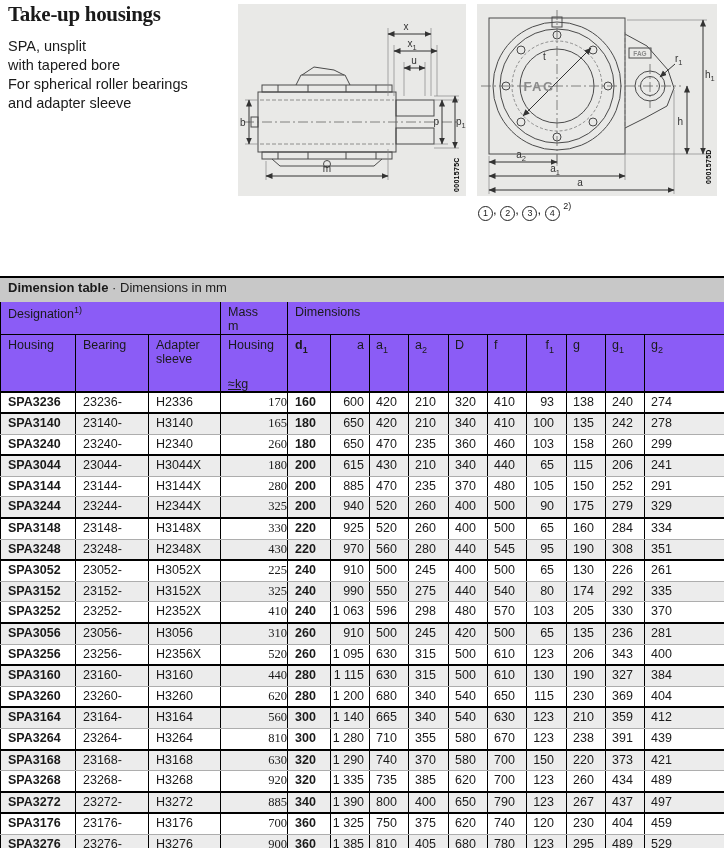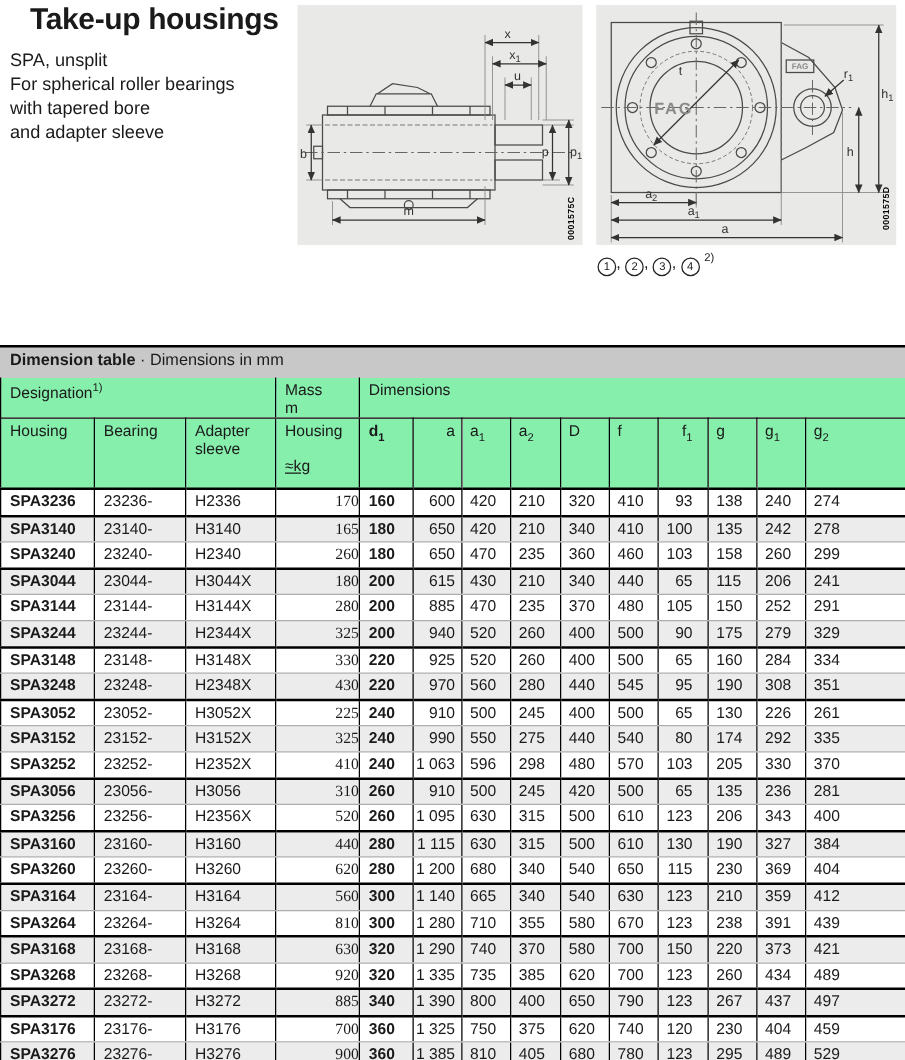--- a/index.html
+++ b/index.html
@@ -2,21 +2,21 @@
 <html><head>
 <meta charset="utf-8">
 <style>
   html,body{margin:0;padding:0;overflow:hidden;}
   body{
     width:724px;height:848px;position:relative;background:#fff;color:#1a1a1a;
     font-family:"Liberation Sans", sans-serif;
   }
   
   .title-block{position:absolute;left:8px;top:2px;width:226px;}
-  .page-title{font-size:24px;font-weight:bold;margin:0 0 10px 16px;letter-spacing:-0.3px;}
+  .page-title{font-size:21px;font-weight:bold;margin:0 0 10px 0;letter-spacing:-0.3px;font-family:Liberation Serif, serif;}
   .subtitle-line{font-size:14.5px;line-height:19px;}
   .fig{position:absolute;top:4px;background:#e9e9e7;}
   .fig-side{left:238px;width:228px;height:192px;}
   .fig-front{left:477px;width:240px;height:192px;}
   .callouts{position:absolute;left:478px;top:201px;font-size:13px;}
   .circle-num{display:inline-block;width:13px;height:13px;border:1px solid #222;border-radius:50%;
     font-size:9px;line-height:13px;text-align:center;vertical-align:-2px;background:#fff;}
   .callouts sup{font-size:9px;}
   svg text{font-family:"Liberation Sans", sans-serif;font-size:10px;fill:#333;}
   .svgsub{font-size:7.5px;}
@@ -25,45 +25,45 @@
   .fag-small{font-size:6.5px;font-weight:bold;fill:#8a8a8a;}
   
   .band{position:absolute;top:276px;left:0;width:724px;height:36px;background:#c8c8c8;
     border-top:2px solid #000;box-sizing:border-box;font-size:13px;padding:2px 0 0 8px;}
   .band .bt{font-weight:bold;}
   
   table{position:absolute;top:302px;left:0;width:724px;border-collapse:collapse;table-layout:fixed;
     font-size:12.5px;}
   th,td{box-sizing:border-box;border-left:1px solid #000;padding:0;vertical-align:top;overflow:hidden;white-space:nowrap;}
   th:last-child,td:last-child{border-right:1px solid #000;}
-  thead th{background:#86efac;font-weight:normal;text-align:left;padding:3px 2px 0 7px;font-size:12.5px;}
+  thead th{background:#8b5cf6;font-weight:normal;text-align:left;padding:3px 2px 0 7px;font-size:12.5px;}
   thead tr.rowA th{height:32px;border-bottom:1px solid #000;}
   thead tr.rowB th{height:57px;border-bottom:2px solid #000;}
   thead sub, td sub{font-size:9px;}
   sup{font-size:9px;}
-  .approx{margin-top:14px;text-decoration:underline;}
+  .approx{margin-top:25px;text-decoration:underline;}
   tbody td{height:19.6px;line-height:19.6px;border-bottom:1px solid #adadad;}
   tbody tr.shaded td{background:#ececec;}
   tbody tr.group-end td{border-bottom:2px solid #000;}
   .c-housing{font-weight:bold;padding-left:7px;}
   .c-bearing,.c-adapter{padding-left:7px;}
   .c-mass{text-align:right;font-family:Liberation Serif, serif;}
   .col0{font-weight:bold;padding-left:7px;}
   .col1{text-align:right;padding-right:5px;}
   .col2,.col3,.col4,.col5,.col7,.col8,.col9{padding-left:6px;}
   .col6{text-align:right;padding-right:12px;}
 </style>
 </head>
 <body>
 
 <div class="title-block">
   <div class="page-title">Take-up housings</div>
   <div class="subtitle-line">SPA, unsplit</div>
+  <div class="subtitle-line">with tapered bore</div>
   <div class="subtitle-line">For spherical roller bearings</div>
-  <div class="subtitle-line">with tapered bore</div>
   <div class="subtitle-line">and adapter sleeve</div>
 </div>
 
 <div class="fig fig-side">
 <svg width="228" height="192" viewBox="0 0 228 192">
   <defs>
     <marker id="arS" markerWidth="9" markerHeight="8" refX="6.5" refY="3" orient="auto-start-reverse">
       <path d="M0,0 L7,3 L0,6 Z" fill="#333"></path>
     </marker>
   </defs>

